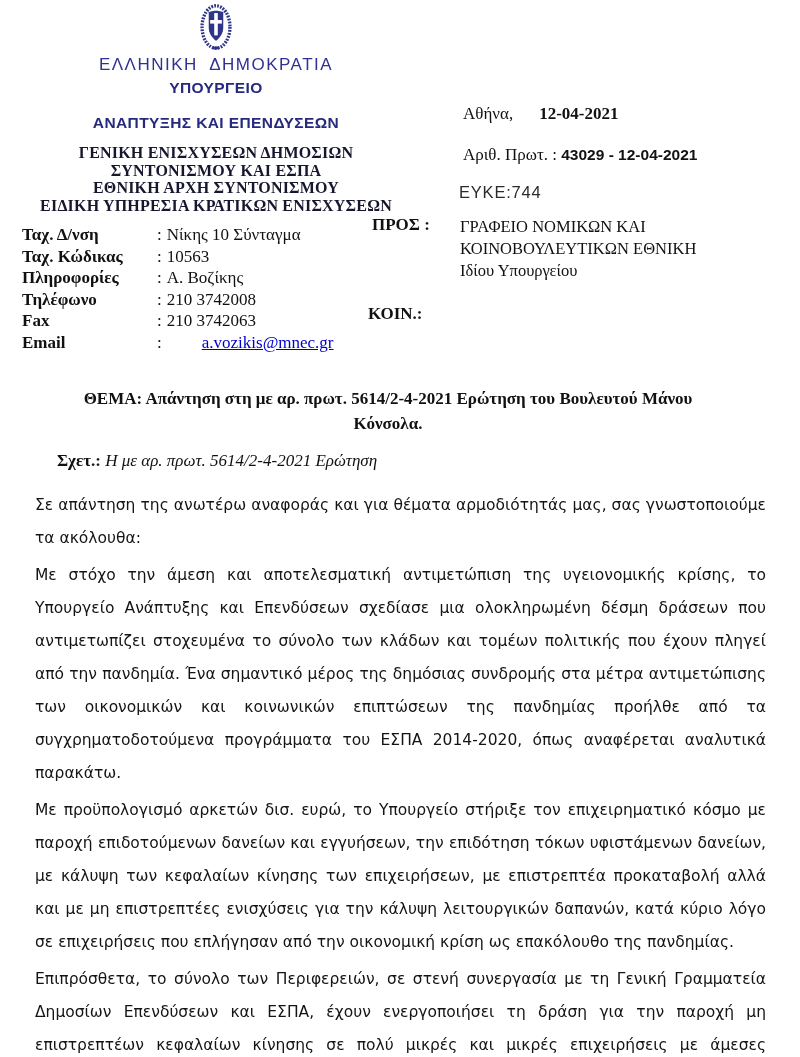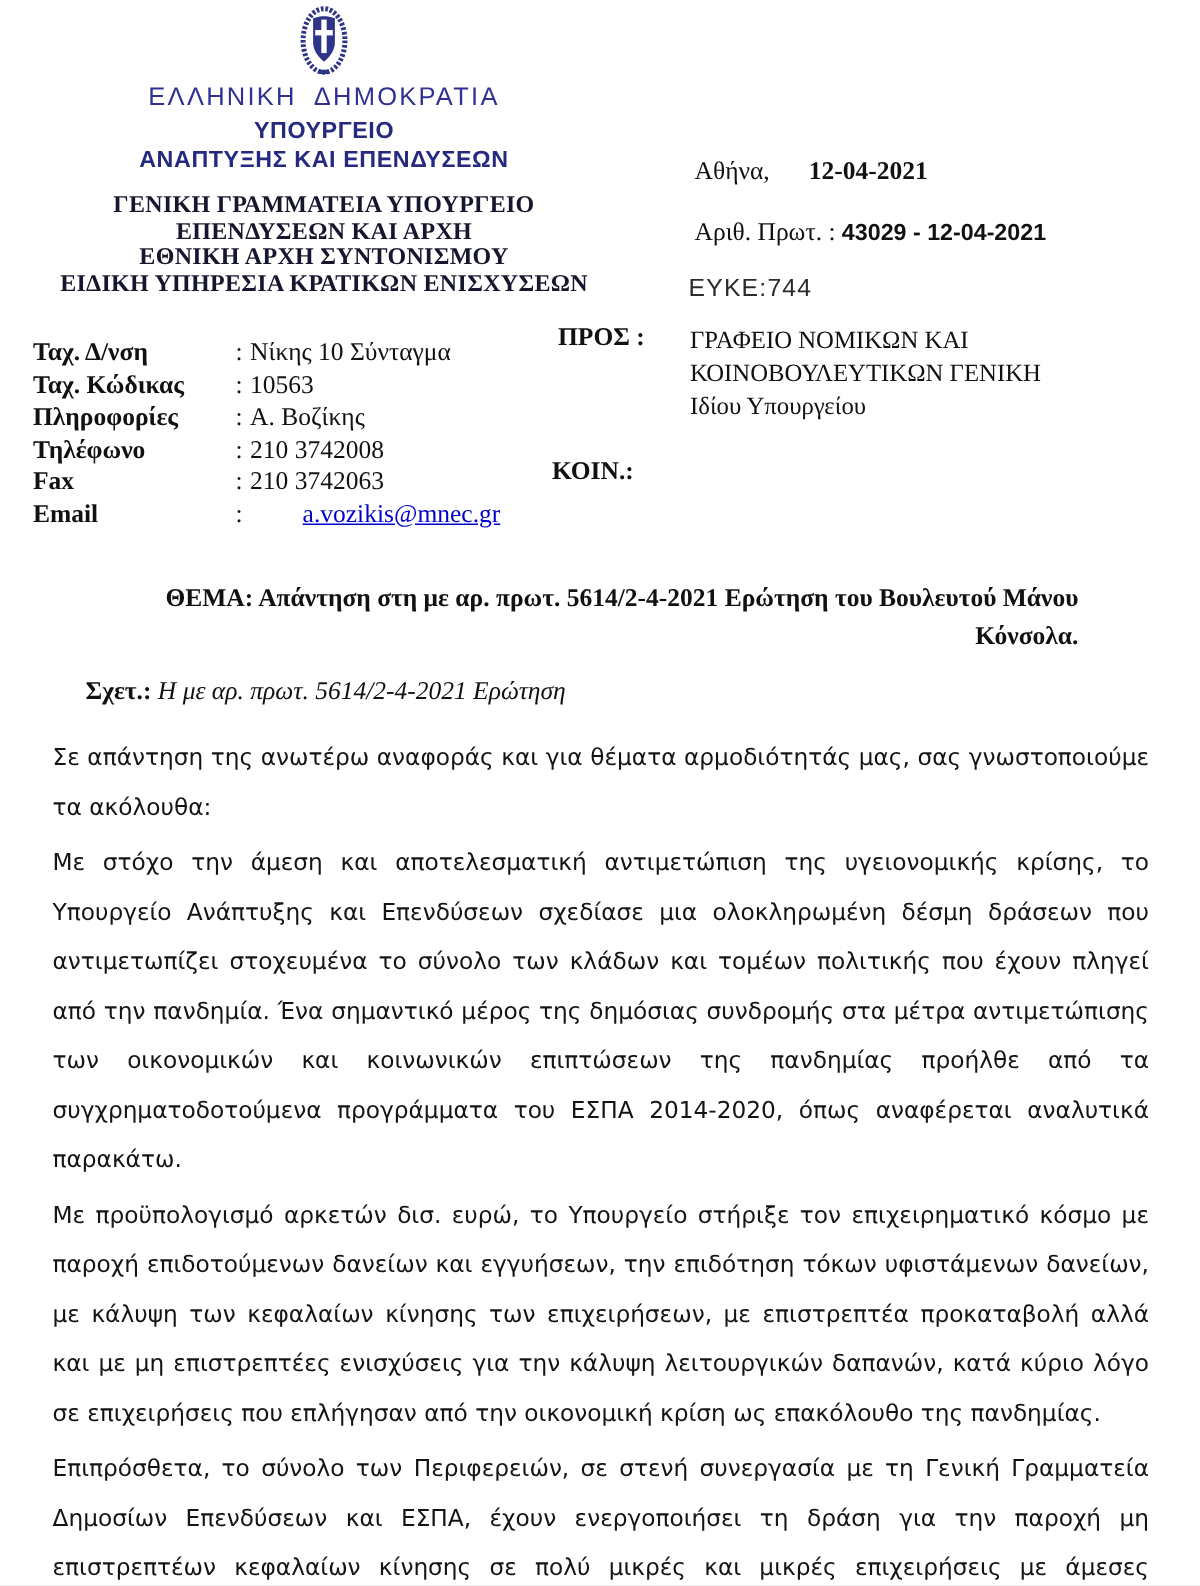--- a/index.html
+++ b/index.html
@@ -16,21 +16,21 @@
   .hdr-left{position:absolute;left:0;top:3px;width:432px;text-align:center;}
   .emblem{display:block;margin:0 auto 4px auto;}
   .republic{
     font-family:"Liberation Sans", sans-serif;
     font-size:17px;letter-spacing:1.5px;word-spacing:6px;
     color:#2f3193;margin-top:4px;
   }
   .ministry{
     font-family:"Liberation Sans", sans-serif;
     font-weight:bold;font-size:15.5px;letter-spacing:.4px;
-    color:#262a7e;line-height:19px;
+    color:#262a7e;line-height:19px;margin-top:16px;
   }
   .ministry.first{margin-top:3px;}
   .secretariat{margin-top:12px;}
   .secretariat div{
     font-weight:bold;font-size:16px;line-height:17.5px;
     color:#16162e;letter-spacing:.2px;
   }
   
   .meta{position:absolute;left:463px;top:104px;font-size:17px;}
   .meta-city .city{margin-right:26px;}
@@ -48,21 +48,21 @@
   .c-colon{display:inline-block;}
   .c-value{margin-left:5px;}
   a.email{color:#0000cd;text-decoration:underline;cursor:pointer;margin-left:35px;}
   
   .pros-label{position:absolute;left:372px;top:215px;font-weight:bold;font-size:17px;}
   .pros-lines{position:absolute;left:460px;top:216px;font-size:16.5px;line-height:22px;}
   .koin-label{position:absolute;left:368px;top:304px;font-weight:bold;font-size:17px;}
   
   .subject{
     position:absolute;left:57px;top:387px;width:662px;
-    font-weight:bold;font-size:17px;line-height:24.5px;text-align:right;
+    font-weight:bold;font-size:17px;line-height:24.5px;text-align:center;
   }
   .ref{position:absolute;left:57px;top:451px;font-size:17px;}
   .ref-label{font-weight:bold;}
   .ref-text{font-style:italic;}
   
   .body{
     position:absolute;left:35px;top:489px;width:731px;
     font-family:"DejaVu Sans", sans-serif;
     font-size:15.5px;line-height:33px;
     text-align:justify;color:#141414;
@@ -79,22 +79,22 @@
       <ellipse cx="30" cy="43" rx="25" ry="38" fill="none" stroke="#2e3487" stroke-width="6" stroke-dasharray="3.2 2.2"></ellipse>
       <path d="M30 14 C37 14 43 16.5 43 16.5 L43 45 C43 59 30 68 30 68 C30 68 17 59 17 45 L17 16.5 C17 16.5 23 14 30 14 Z" fill="#2e3487"></path>
       <rect x="26.8" y="18" width="6.4" height="40" fill="#ffffff"></rect>
       <rect x="19.5" y="30.5" width="21" height="6.4" fill="#ffffff"></rect>
       <rect x="24" y="78" width="12" height="5" fill="#2e3487"></rect>
     </svg>
     <div class="republic">ΕΛΛΗΝΙΚΗ ΔΗΜΟΚΡΑΤΙΑ</div>
     <div class="ministry first">ΥΠΟΥΡΓΕΙΟ</div>
     <div class="ministry">ΑΝΑΠΤΥΞΗΣ ΚΑΙ ΕΠΕΝΔΥΣΕΩΝ</div>
     <div class="secretariat">
-      <div>ΓΕΝΙΚΗ ΓΡΑΜΜΑΤΕΙΑ ΥΠΟΥΡΓΕΙΟ</div>
-      <div>ΕΠΕΝΔΥΣΕΩΝ ΚΑΙ ΑΡΧΗ</div>
+      <div>ΓΕΝΙΚΗ ΕΝΙΣΧΥΣΕΩΝ ΔΗΜΟΣΙΩΝ</div>
+      <div>ΣΥΝΤΟΝΙΣΜΟΥ ΚΑΙ ΕΣΠΑ</div>
       <div>ΕΘΝΙΚΗ ΑΡΧΗ ΣΥΝΤΟΝΙΣΜΟΥ</div>
       <div>ΕΙΔΙΚΗ ΥΠΗΡΕΣΙΑ ΚΡΑΤΙΚΩΝ ΕΝΙΣΧΥΣΕΩΝ</div>
     </div>
   </div>
 
   <div class="meta">
     <div class="meta-city">
       <span class="city">Αθήνα,</span><span class="date">12-04-2021</span>
     </div>
     <div class="meta-prot">
@@ -121,21 +121,21 @@
       <span class="c-label">Fax</span><span class="c-colon">:</span><span class="c-value">210 3742063</span>
     </div>
     <div class="c-row">
       <span class="c-label">Email</span><span class="c-colon">:</span><span class="c-value"><a class="email">a.vozikis@mnec.gr</a></span>
     </div>
   </div>
 
   <div class="pros-label">ΠΡΟΣ :</div>
   <div class="pros-lines">
     <div>ΓΡΑΦΕΙΟ ΝΟΜΙΚΩΝ ΚΑΙ</div>
-    <div>ΚΟΙΝΟΒΟΥΛΕΥΤΙΚΩΝ ΓΕΝΙΚΗ</div>
+    <div>ΚΟΙΝΟΒΟΥΛΕΥΤΙΚΩΝ ΕΘΝΙΚΗ</div>
     <div>Ιδίου Υπουργείου</div>
   </div>
   <div class="koin-label">ΚΟΙΝ.:</div>
 
   <div class="subject">
     <span>ΘΕΜΑ:</span>
     <span>Απάντηση στη με αρ. πρωτ. 5614/2-4-2021 Ερώτηση του Βουλευτού  Μάνου Κόνσολα.</span>
   </div>
 
   <div class="ref">

